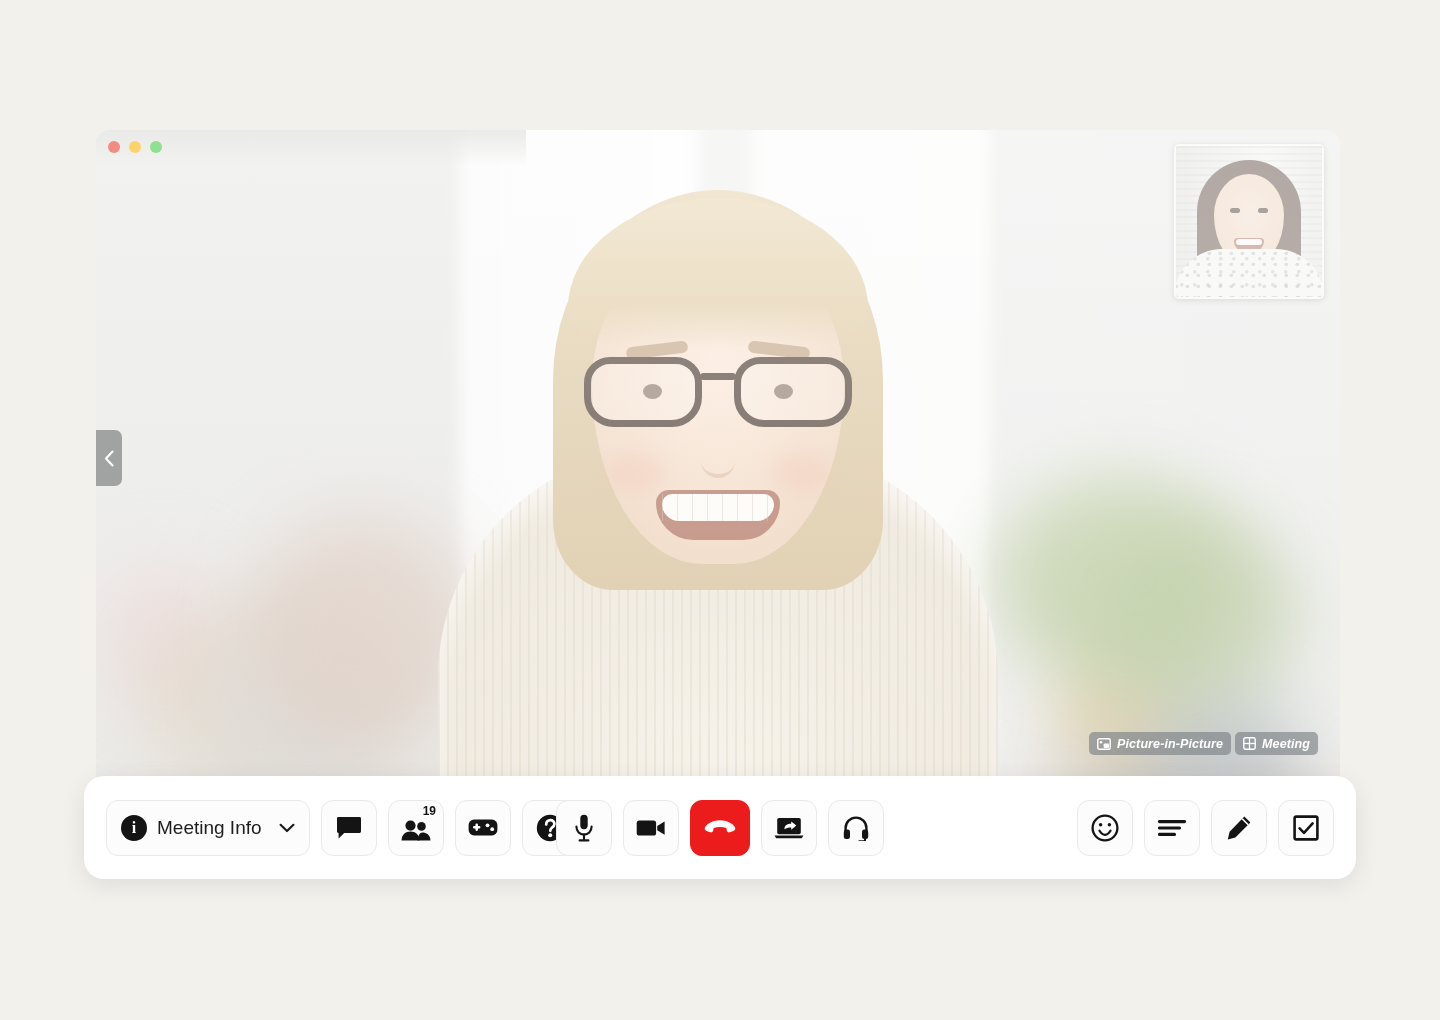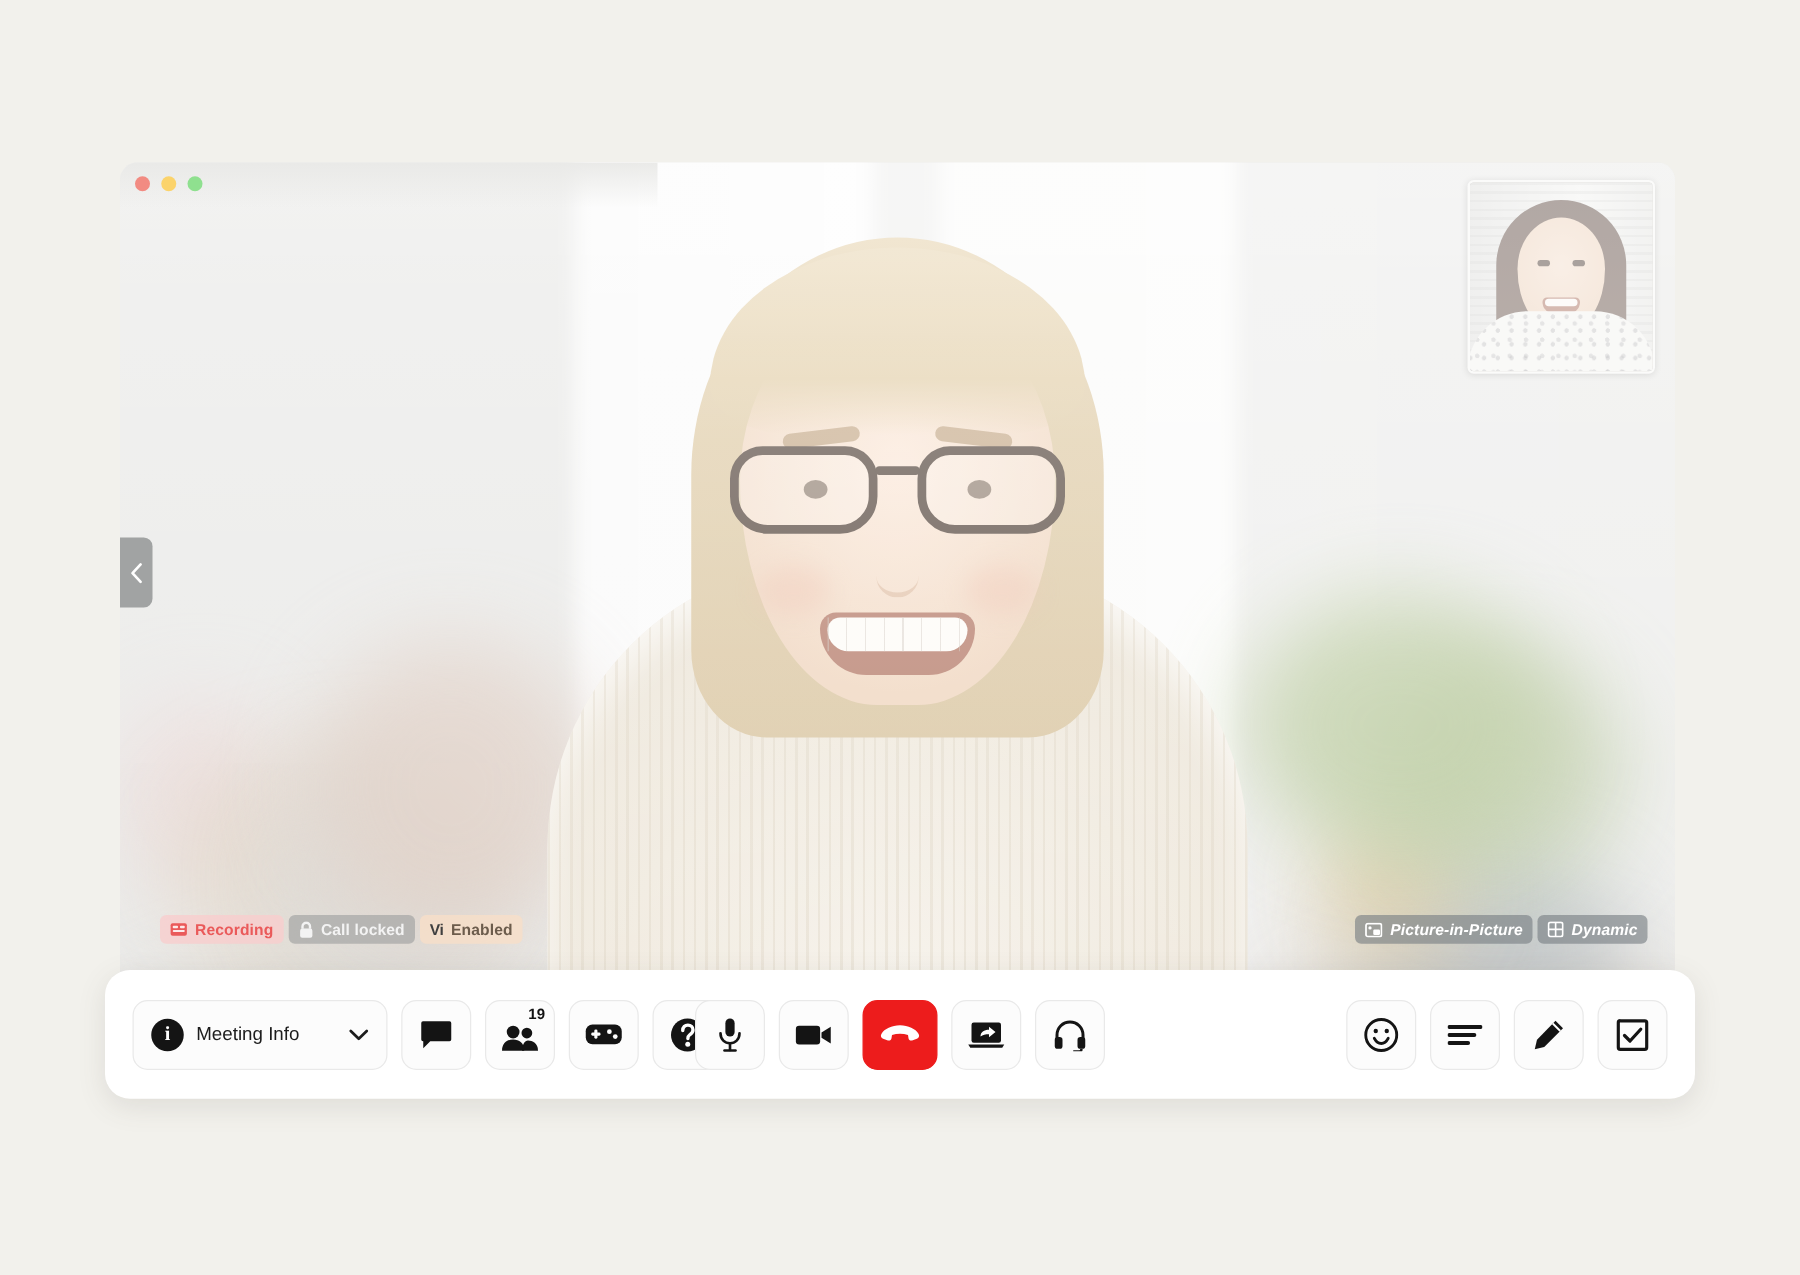--- a/index.html
+++ b/index.html
@@ -315,21 +315,21 @@
     cursor: pointer;
   }
   .tb-btn.hangup {
     background: #ed1c1c; border-color: #ed1c1c;
     width: 60px;
   }
   .tb-btn.wide {
     width: 204px; gap: 10px; padding: 0 14px;
     justify-content: flex-start;
   }
-  .tb-label { font-size: 15px; color: #1d1d1d; font-weight: 400; }
+  .tb-label { font-size: 19px; color: #1d1d1d; font-weight: 400; }
   .badge-count {
     position: absolute; top: 4px; right: 7px;
     font-size: 12px; font-weight: 700; color: #111;
     line-height: 1;
   }
   .info-dot {
     width: 26px; height: 26px; border-radius: 50%;
     background: #141414; color: #fff;
     display: flex; align-items: center; justify-content: center;
     font-size: 16px; font-weight: 700; font-family: "Liberation Serif", serif;
@@ -403,65 +403,39 @@
     <div class="p-blinds"></div>
     <div class="p-hair"></div>
     <div class="p-face"></div>
     <div class="p-eye l"></div>
     <div class="p-eye r"></div>
     <div class="p-mouth"></div>
     <div class="p-body"></div>
     <div class="p-haze"></div>
   </div>
 
-  <div class="chip-row" id="chips-left">
-
-    <div class="chip recording">
-      <svg width="14" height="11" viewBox="0 0 14 11">
-        <rect x="0.5" y="0.5" width="13" height="10" rx="1.6" fill="#ea5a5a"></rect>
-        <rect x="2.2" y="2.5" width="4.2" height="2" rx="0.7" fill="#fdeaea"></rect>
-        <rect x="2.2" y="6" width="9.6" height="1.5" rx="0.7" fill="#fdeaea"></rect>
-        <rect x="8" y="2.5" width="3.8" height="2" rx="0.7" fill="#fdeaea"></rect>
-      </svg>
-      <span>Recording</span>
-    </div>
-
-    <div class="chip locked">
-      <svg width="12" height="14" viewBox="0 0 12 14">
-        <path d="M3 6 V4.2 a3 3 0 0 1 6 0 V6" fill="none" stroke="#f3f3f3" stroke-width="1.9"></path>
-        <rect x="1.1" y="5.8" width="9.8" height="7.4" rx="1.7" fill="#f3f3f3"></rect>
-      </svg>
-      <span>Call locked</span>
-    </div>
-
-    <div class="chip enabled">
-      <span class="vi-mark">Vi</span>
-      <span>Enabled</span>
-    </div>
-
-  </div>
 
   <div class="chip-row" id="chips-right">
 
     <div class="chip dark">
       <svg width="14" height="12" viewBox="0 0 14 12">
         <rect x="0.8" y="0.8" width="12.4" height="10.4" rx="1.5" fill="none" stroke="#ffffff" stroke-width="1.4"></rect>
         <rect x="6.6" y="5.6" width="5.4" height="4.4" rx="1" fill="#ffffff"></rect>
         <circle cx="4" cy="4.3" r="1.3" fill="#ffffff"></circle>
       </svg>
       <span>Picture-in-Picture</span>
     </div>
 
     <div class="chip dark">
       <svg width="13" height="13" viewBox="0 0 13 13">
         <rect x="0.8" y="0.8" width="11.4" height="11.4" rx="1.6" fill="none" stroke="#ffffff" stroke-width="1.4"></rect>
         <line x1="6.5" y1="1" x2="6.5" y2="12" stroke="#ffffff" stroke-width="1.3"></line>
         <line x1="1" y1="6.5" x2="12" y2="6.5" stroke="#ffffff" stroke-width="1.3"></line>
       </svg>
-      <span>Dynamic</span>
+      <span>Meeting</span>
     </div>
 
   </div>
 </div>
 
 <div id="toolbar">
 
   <div class="tb-group" id="tb-left">
 
     <div class="tb-btn wide">

